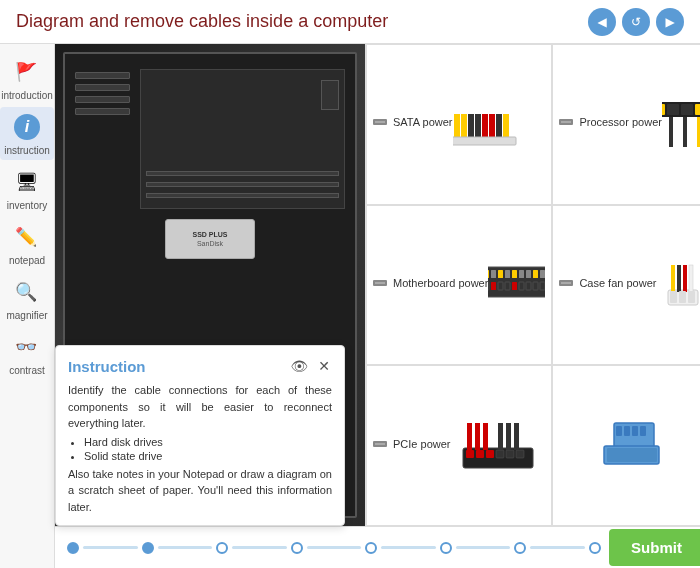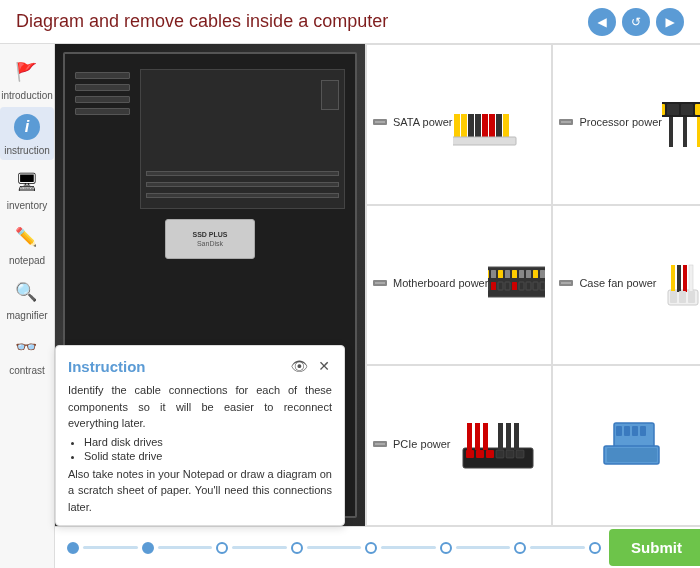--- a/index.html
+++ b/index.html
@@ -346,21 +346,21 @@
             <div class="popup-actions">
               <button class="popup-action-btn">👁</button>
               <button class="popup-action-btn">✕</button>
             </div>
           </div>
           <p class="popup-text">Identify the cable connections for each of these components so it will be easier to reconnect everything later.</p>
           <ul class="popup-list">
             <li>Hard disk drives</li>
             <li>Solid state drive</li>
           </ul>
-          <p class="popup-text">Also take notes in your Notepad or draw a diagram on a scratch sheet of paper. You'll need this connections later.</p>
+          <p class="popup-text">Also take notes in your Notepad or draw a diagram on a scratch sheet of paper. You'll need this information later.</p>
         </div>
       </div>
 
       <div class="components-grid">
 
         <div class="component-card">
           <div class="component-header">
             <svg width="16" height="10">
               <rect x="0" y="2" width="14" height="6" rx="1" fill="#888"></rect>
               <rect x="2" y="4" width="10" height="2" fill="#aaa"></rect>

